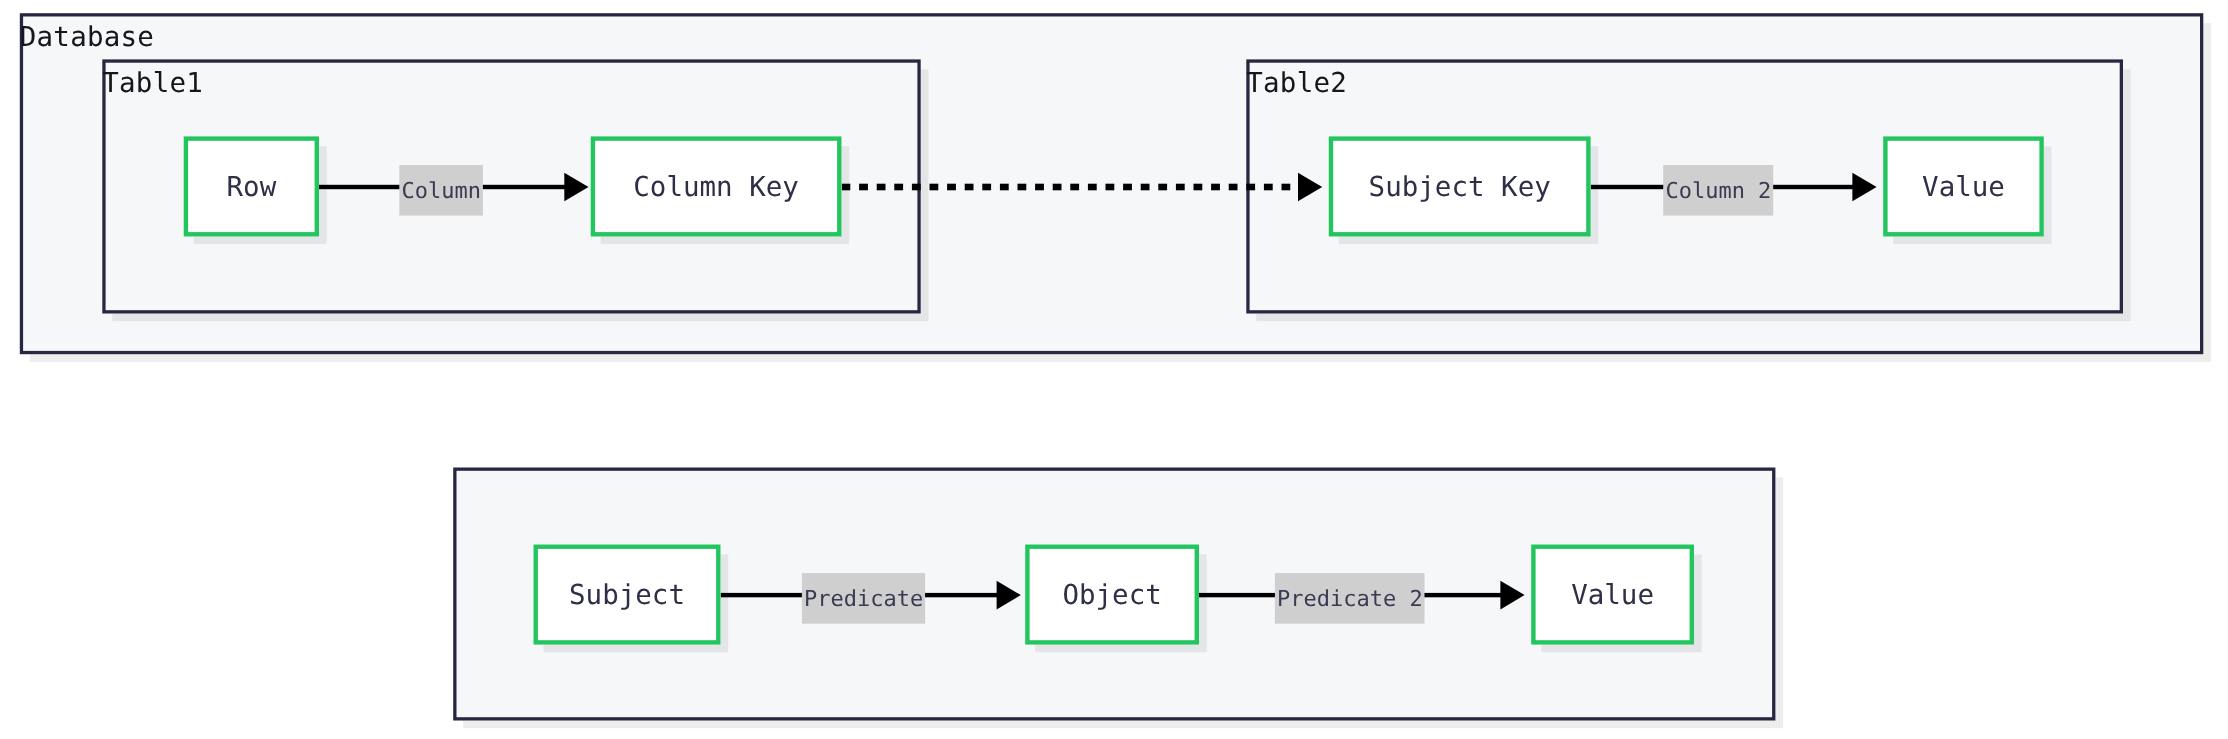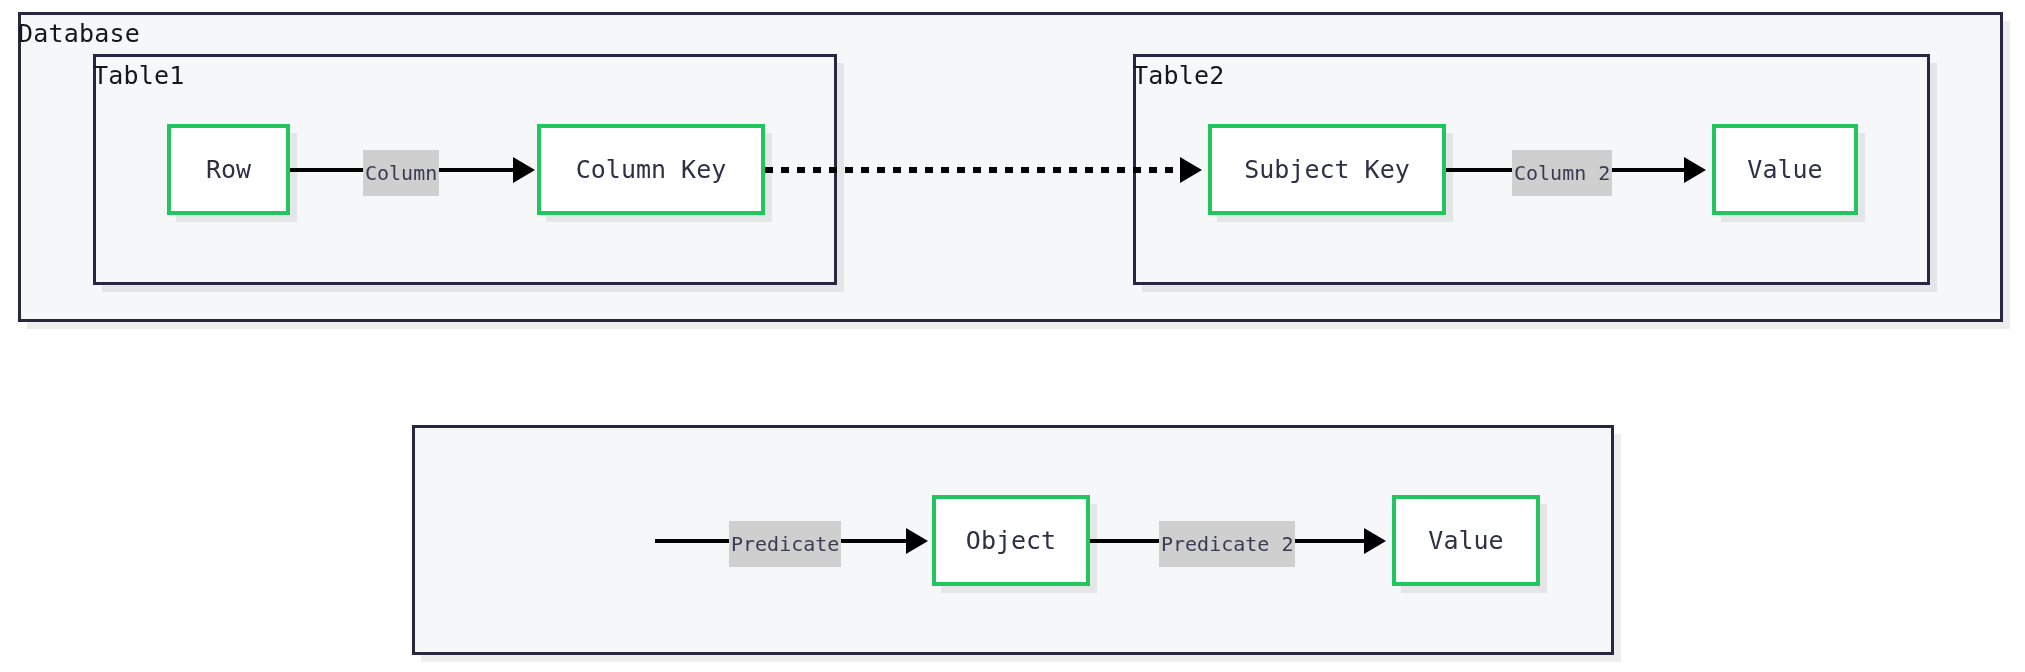--- a/index.html
+++ b/index.html
@@ -132,20 +132,23 @@
   <div class="cluster" style="left:412px; top:425px; width:1202px; height:230px;"></div>
 
   <div class="edge-line" style="left:655px; top:539px; width:255px;"></div>
   <div class="arrow-head" style="left:906px; top:528px;"></div>
   <div class="edge-label" style="left:729px; top:521px;">Predicate</div>
 
   <div class="edge-line" style="left:1090px; top:539px; width:276px;"></div>
   <div class="arrow-head" style="left:1364px; top:528px;"></div>
   <div class="edge-label" style="left:1159px; top:521px;">Predicate 2</div>
 
+  <div class="node" style="left:485px; top:495px; width:170px; height:91px;">
+    <span class="node-label">Subject</span>
+  </div>
 
   <div class="node" style="left:932px; top:495px; width:158px; height:91px;align-items:center;">
     <span class="node-label">Object</span>
   </div>
 
   <div class="node" style="left:1392px; top:495px; width:148px; height:91px;">
     <span class="node-label">Value</span>
   </div>
 
 </div>

